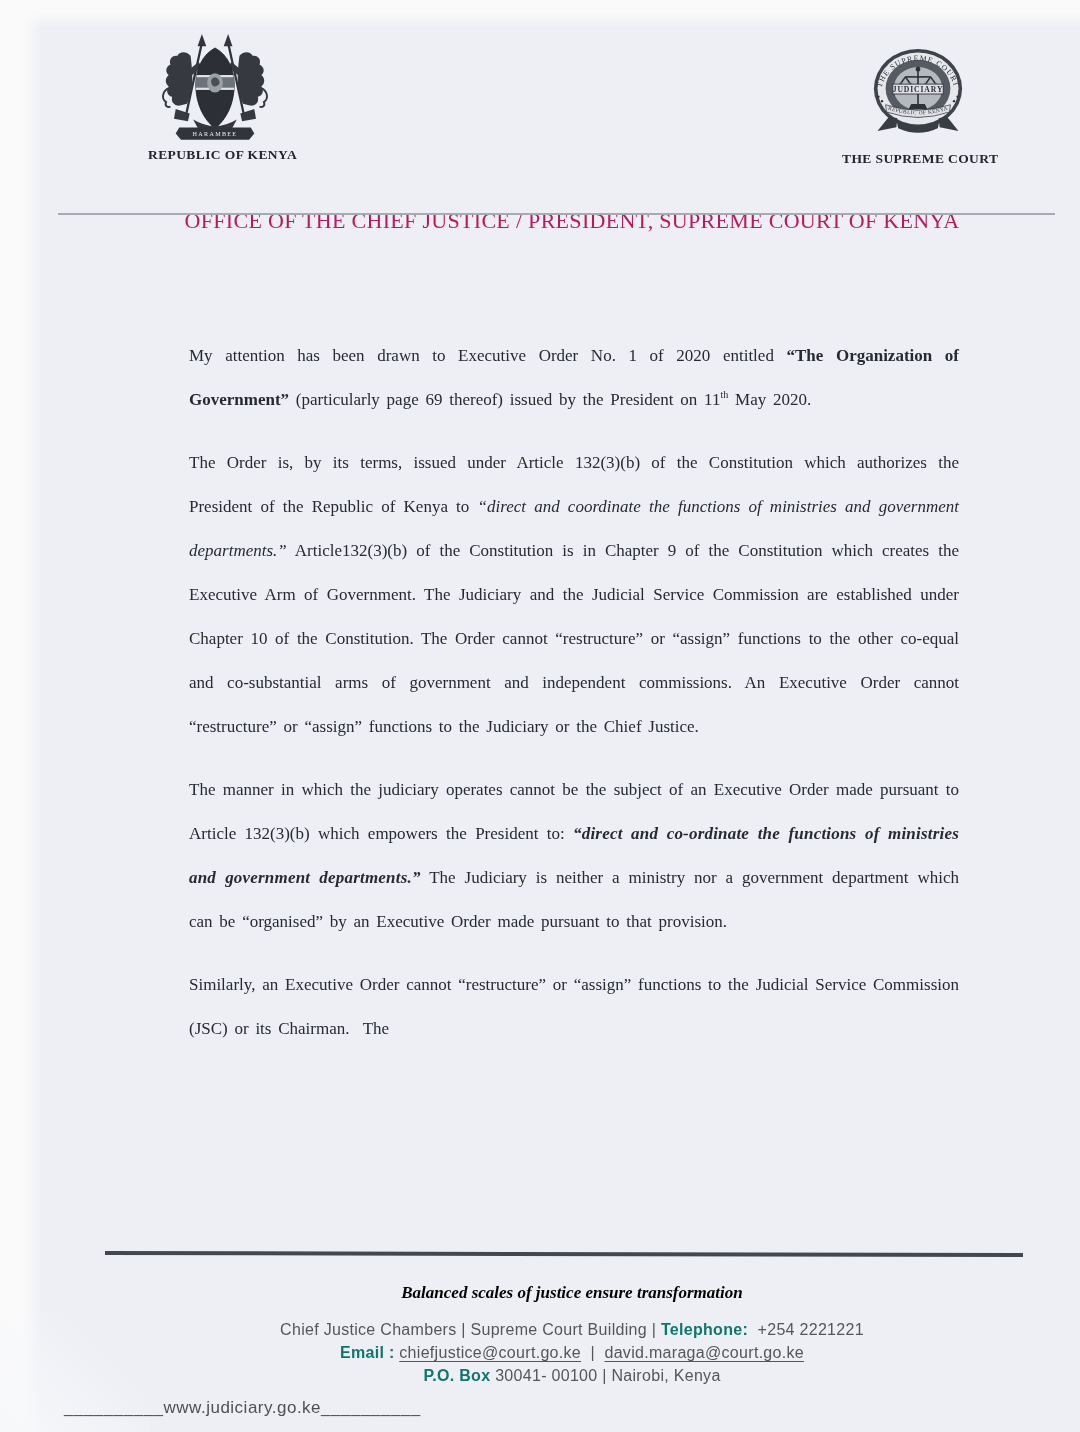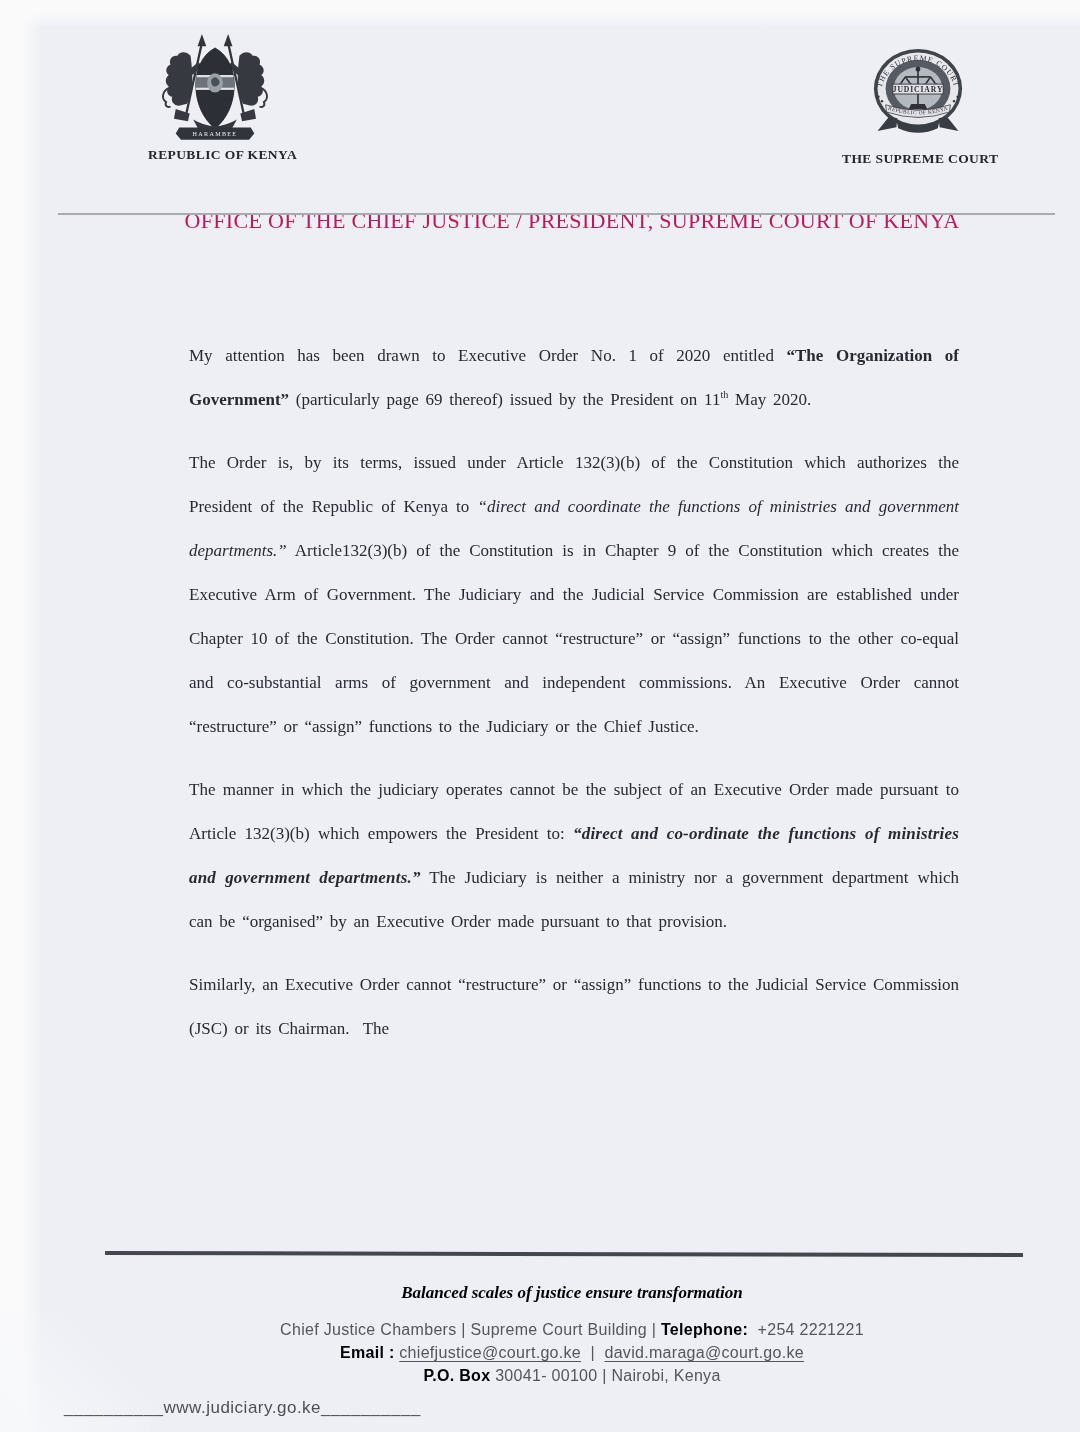--- a/index.html
+++ b/index.html
@@ -43,21 +43,21 @@
   .seg-sup{vertical-align:super;font-size:.6em;line-height:0;}
   .seg-u{text-decoration:underline;text-underline-offset:3px;}
 
   
   .footer-rule{position:absolute;top:1252px;left:105px;width:918px;height:3.5px;background:#43474e;transform:rotate(.12deg);}
   .motto{position:absolute;top:1283px;left:64px;right:0;text-align:center;
     font-size:17px;font-weight:700;font-style:italic;color:#000000;}
   .contact{position:absolute;top:1318px;left:64px;right:0;text-align:center;
     font-family:"Liberation Sans","DejaVu Sans",sans-serif;
     font-size:16px;line-height:23px;color:#545659;letter-spacing:.3px;}
-  .contact .seg-b{color:#000000;}
+  .contact .seg-b{color:#0f766e;}
   .website{position:absolute;top:1398px;left:64px;right:0;
     font-family:"Liberation Sans","DejaVu Sans",sans-serif;
     font-size:17px;color:#4e5053;letter-spacing:.5px;}
 </style>
 </head>
 <body>
 
 <div class="page">
 
   <div class="edge-left"></div>

